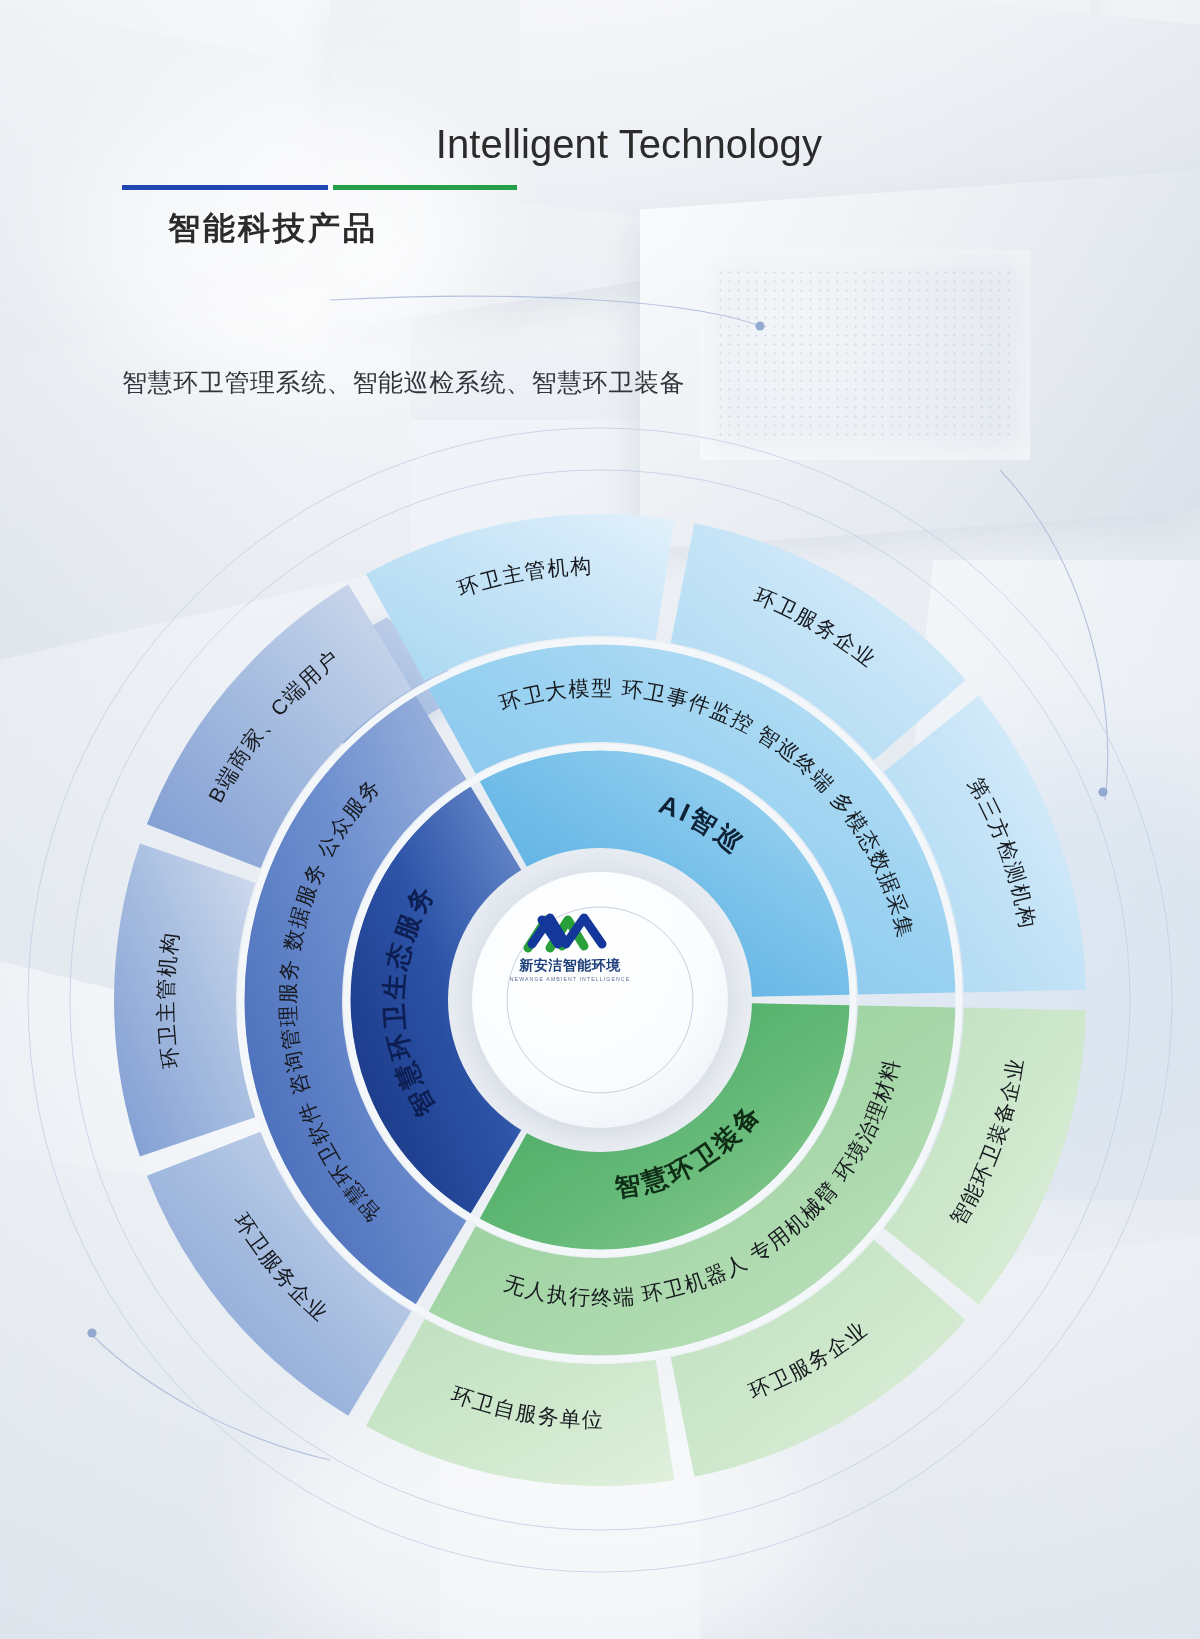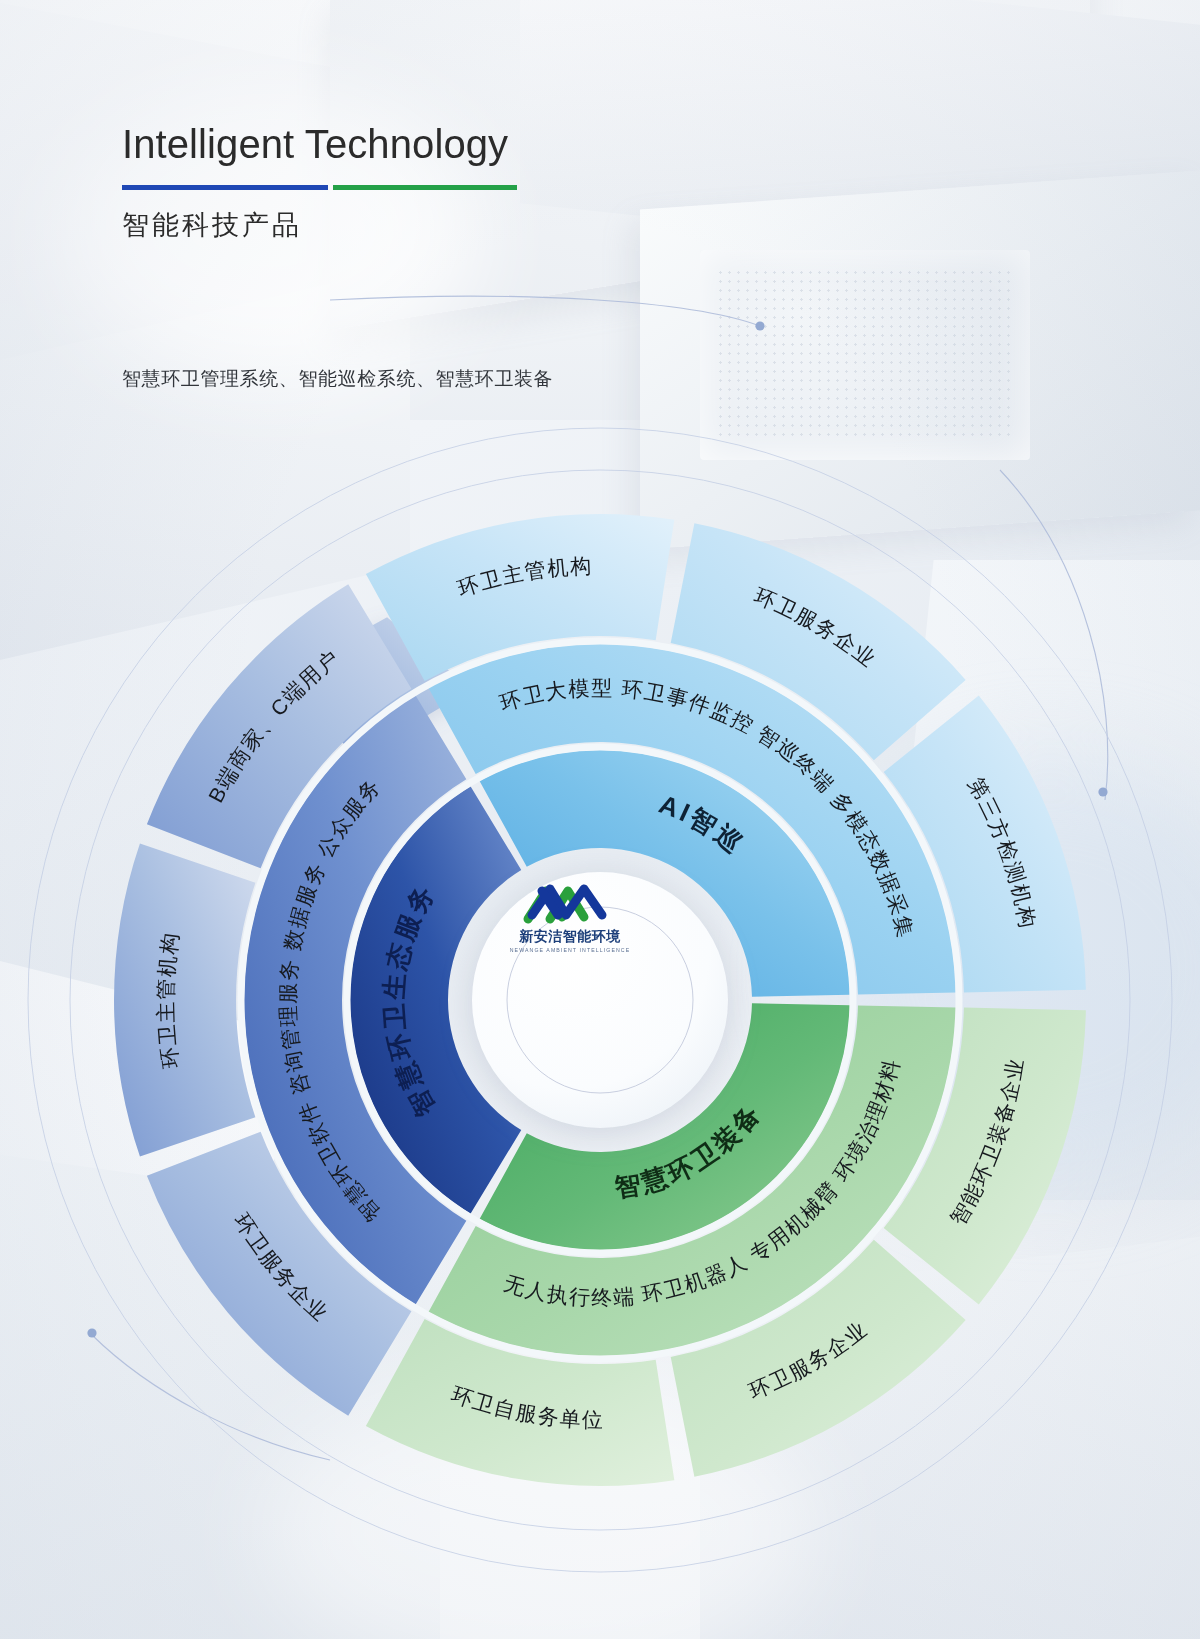--- a/index.html
+++ b/index.html
@@ -42,34 +42,34 @@
       transform:rotate(14deg);}
   .glow{position:absolute;border-radius:50%;filter:blur(46px);}
   .g1{top:80px;left:60px;width:420px;height:300px;background:rgba(255,255,255,.85);}
   .g2{top:760px;left:820px;width:460px;height:420px;background:rgba(214,226,240,.55);}
   .g3{top:1380px;left:260px;width:560px;height:300px;background:rgba(255,255,255,.7);}
   .vign{position:absolute;inset:0;background:
       radial-gradient(ellipse at 50% 46%,rgba(255,255,255,0) 42%,rgba(186,198,214,.25) 100%);}
 
   
   #header{position:absolute;left:122px;top:120px;width:700px;}
-  #title-en{font-size:40px;line-height:1.22;color:#2b2b2b;font-weight:400;letter-spacing:.1px;}
+  #title-en{font-size:40px;line-height:1.22;color:#2b2b2b;font-weight:400;letter-spacing:.1px;text-align:right;}
   #rulebar{display:flex;width:395px;margin:16px 0 0 0;}
   #rulebar .rb{height:5px;}
   #rule-blue{flex:0 0 206px;background:#1f48b5;}
   #rule-green{flex:1;background:#24a148;margin-left:5px;}
-  #title-cn{margin-top:17px;font-size:27px;color:#2b2b2b;letter-spacing:3px;font-weight:400;}
-  #subline{position:absolute;left:122px;top:366px;font-size:19px;color:#31353b;letter-spacing:.6px;}
+  #title-cn{margin-top:17px;font-size:32px;color:#2b2b2b;letter-spacing:3px;font-weight:700;margin-left:46px;}
+  #subline{position:absolute;left:122px;top:366px;font-size:25px;color:#31353b;letter-spacing:.6px;}
 
   
   .deco{position:absolute;pointer-events:none;}
 
   
   #donut{position:absolute;left:10px;top:410px;width:1180px;height:1180px;}
-  #logo{position:absolute;left:506px;top:845px;width:128px;height:128px;}
+  #logo{position:absolute;left:506px;top:874px;width:128px;height:128px;}
   .logo-cn{font-size:14px;font-weight:700;letter-spacing:.5px;}
   .logo-en{font-size:5.2px;letter-spacing:1.1px;}
 </style>
 </head>
 <body>
 
 <div id="bg">
   <div class="plate pg1"></div>
   <div class="plate pg2"></div>
   <div class="shard s5"></div>

